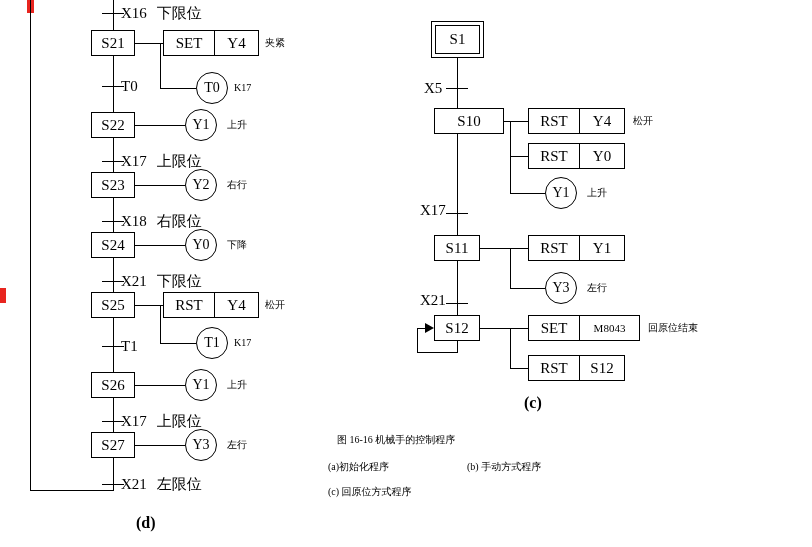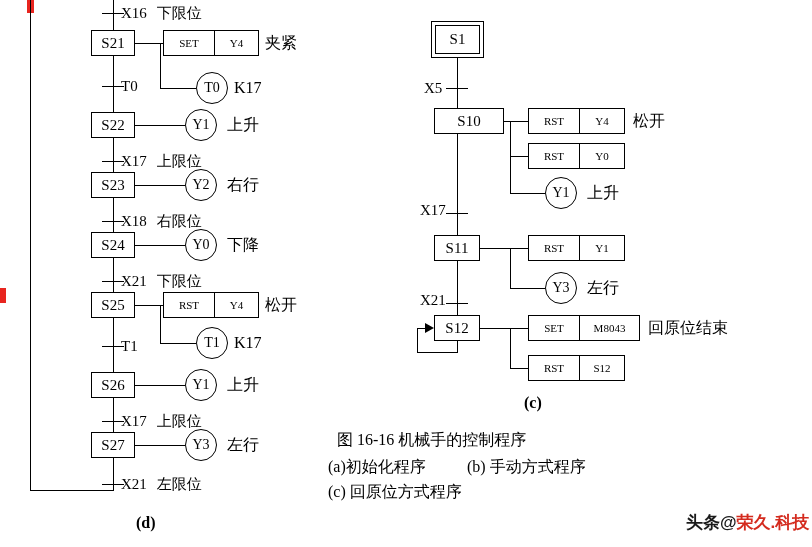--- a/index.html
+++ b/index.html
@@ -25,30 +25,30 @@
   .dbl {
     position:absolute; border:1px solid #000; background:#fff; padding:3px;
   }
   .dbl .in {
     border:1px solid #000; width:100%; height:100%;
     display:flex; align-items:center; justify-content:center; font-size:15px;
   }
   .op { position:absolute; display:flex; background:#fff; }
   .op .cell {
     border:1px solid #000; height:26px;
-    display:flex; align-items:center; justify-content:center; font-size:11px;
+    display:flex; align-items:center; justify-content:center; font-size:15px;
   }
   .op .cell + .cell { border-left:none; }
   .op .cell.sm { font-size:11px; }
   .coil {
     position:absolute; width:32px; height:32px;
     border:1px solid #000; border-radius:50%; background:#fff;
     display:flex; align-items:center; justify-content:center; font-size:14px;
   }
-  .lbl { position:absolute; font-size:16px; line-height:18px; white-space:nowrap; }
+  .lbl { position:absolute; font-size:10px; line-height:18px; white-space:nowrap; }
   .tr-lbl { position:absolute; font-size:15px; line-height:18px; white-space:nowrap; }
   .tr-lbl .nm { margin-left:10px; }
   .sec { position:absolute; font-size:16px; font-weight:bold; }
   .arrow {
     position:absolute; width:0; height:0;
     border-left:9px solid #000;
     border-top:5px solid transparent;
     border-bottom:5px solid transparent;
   }
   .redmark { position:absolute; background:#e8251f; }
@@ -227,17 +227,14 @@
   <div class="lbl" style="left:587px;top:279px">左行</div>
   <div class="lbl" style="left:648px;top:319px">回原位结束</div>
 
   <div class="sec" style="left:524px;top:394px">(c)</div>
 
   <div class="lbl" style="left:337px;top:431px">图 16-16  机械手的控制程序</div>
   <div class="lbl" style="left:328px;top:458px">(a)初始化程序</div>
   <div class="lbl" style="left:467px;top:458px">(b) 手动方式程序</div>
   <div class="lbl" style="left:328px;top:483px">(c) 回原位方式程序</div>
 
-  <div class="wm" style="left:686px;top:511px">
-    <span style="color:#1b1b1b">头条@</span><span style="color:#d42b1e">荣久.科技</span>
-  </div>
 
 </div>
 
 </body></html>

